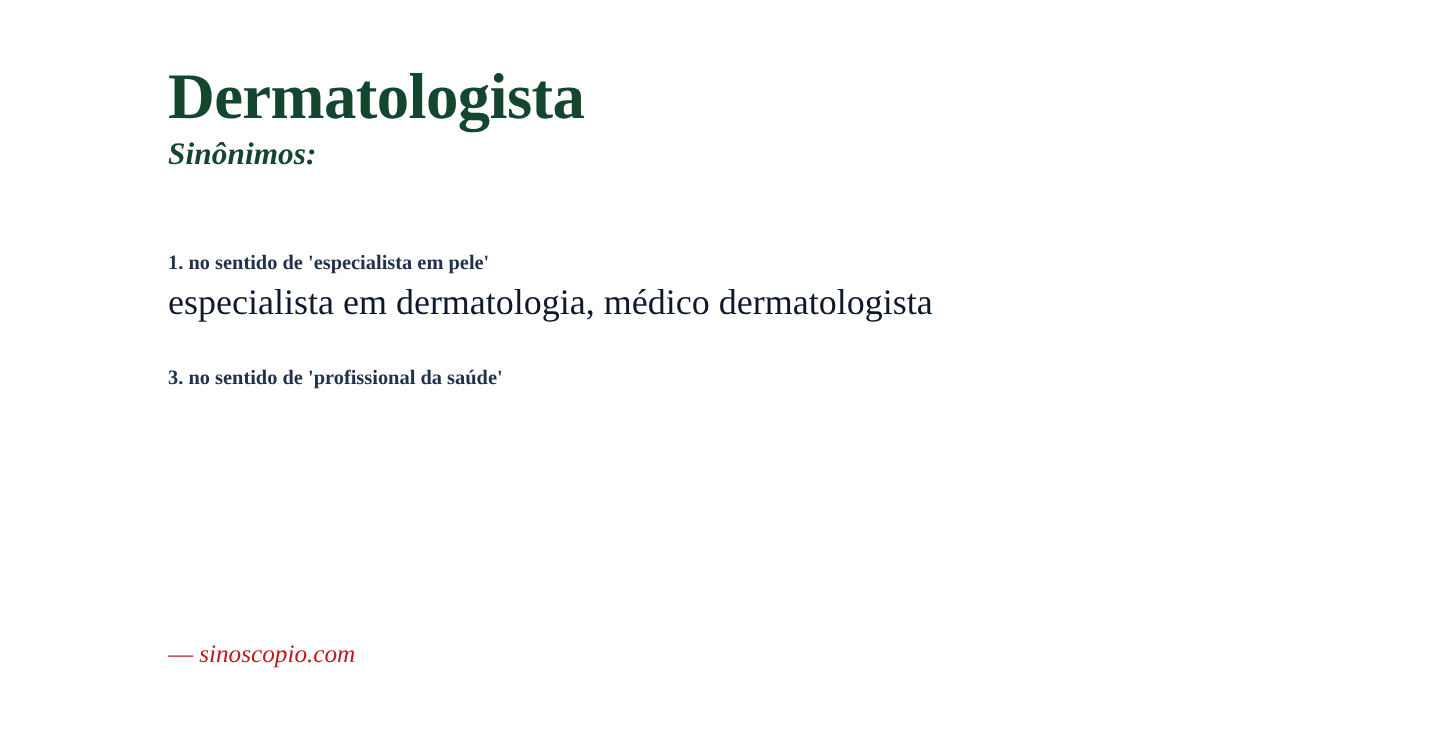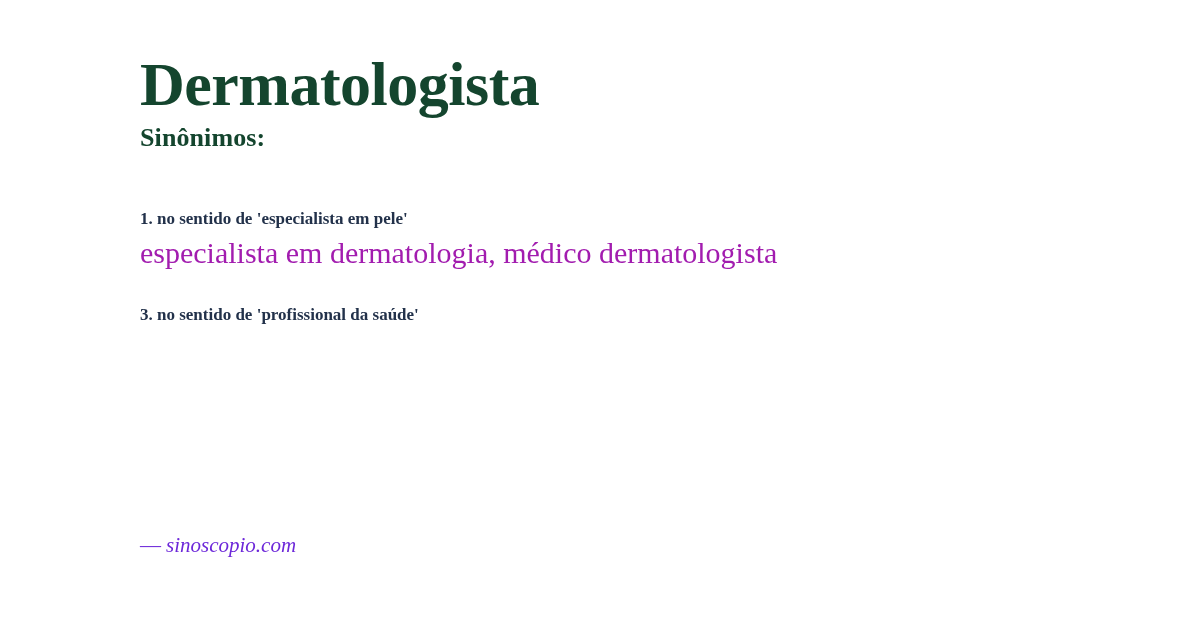--- a/index.html
+++ b/index.html
@@ -29,33 +29,34 @@
   .header {
     position: absolute;
     left: 140px;
     top: 52px;
     width: 1000px;
   }
 
   .headword {
     margin: 0;
     font-family: "Liberation Serif", "DejaVu Serif", serif;
-    font-size: 62px;
+    font-size: 54px;
     font-weight: 700;
     line-height: 1.06;
     color: #14452e;
     letter-spacing: -0.5px;
     white-space: nowrap;
   }
 
   .subtitle {
     margin: 6px 0 0 0;
     font-family: "Liberation Serif", "DejaVu Serif", serif;
     font-size: 26px;
     font-weight: 700;
+    font-style: italic;
     line-height: 1.1;
     color: #14452e;
     letter-spacing: 0.1px;
   }
 
   
   .senses {
     position: absolute;
     left: 140px;
     top: 208px;
@@ -82,40 +83,40 @@
   .sense-label .sense-num {
     font-variant-numeric: lining-nums;
   }
 
   .sense-synonyms {
     margin: 0;
     font-family: "Liberation Serif", "DejaVu Serif", serif;
     font-size: 30px;
     font-weight: 400;
     line-height: 1.3;
-    color: #a21caf;
+    color: #0f172a;
     white-space: nowrap;
   }
 
   
   .footer {
     position: absolute;
     left: 140px;
     top: 533px;
     width: 600px;
   }
 
   .attribution {
     margin: 0;
     font-family: "Liberation Serif", "DejaVu Serif", serif;
     font-size: 21px;
     font-style: italic;
     font-weight: 400;
     line-height: 1.2;
-    color: #6d28d9;
+    color: #b91c1c;
     white-space: nowrap;
   }
   .attribution .dash {
     font-style: normal;
     padding-right: 5px;
   }
 </style>
 </head>
 <body>
 

